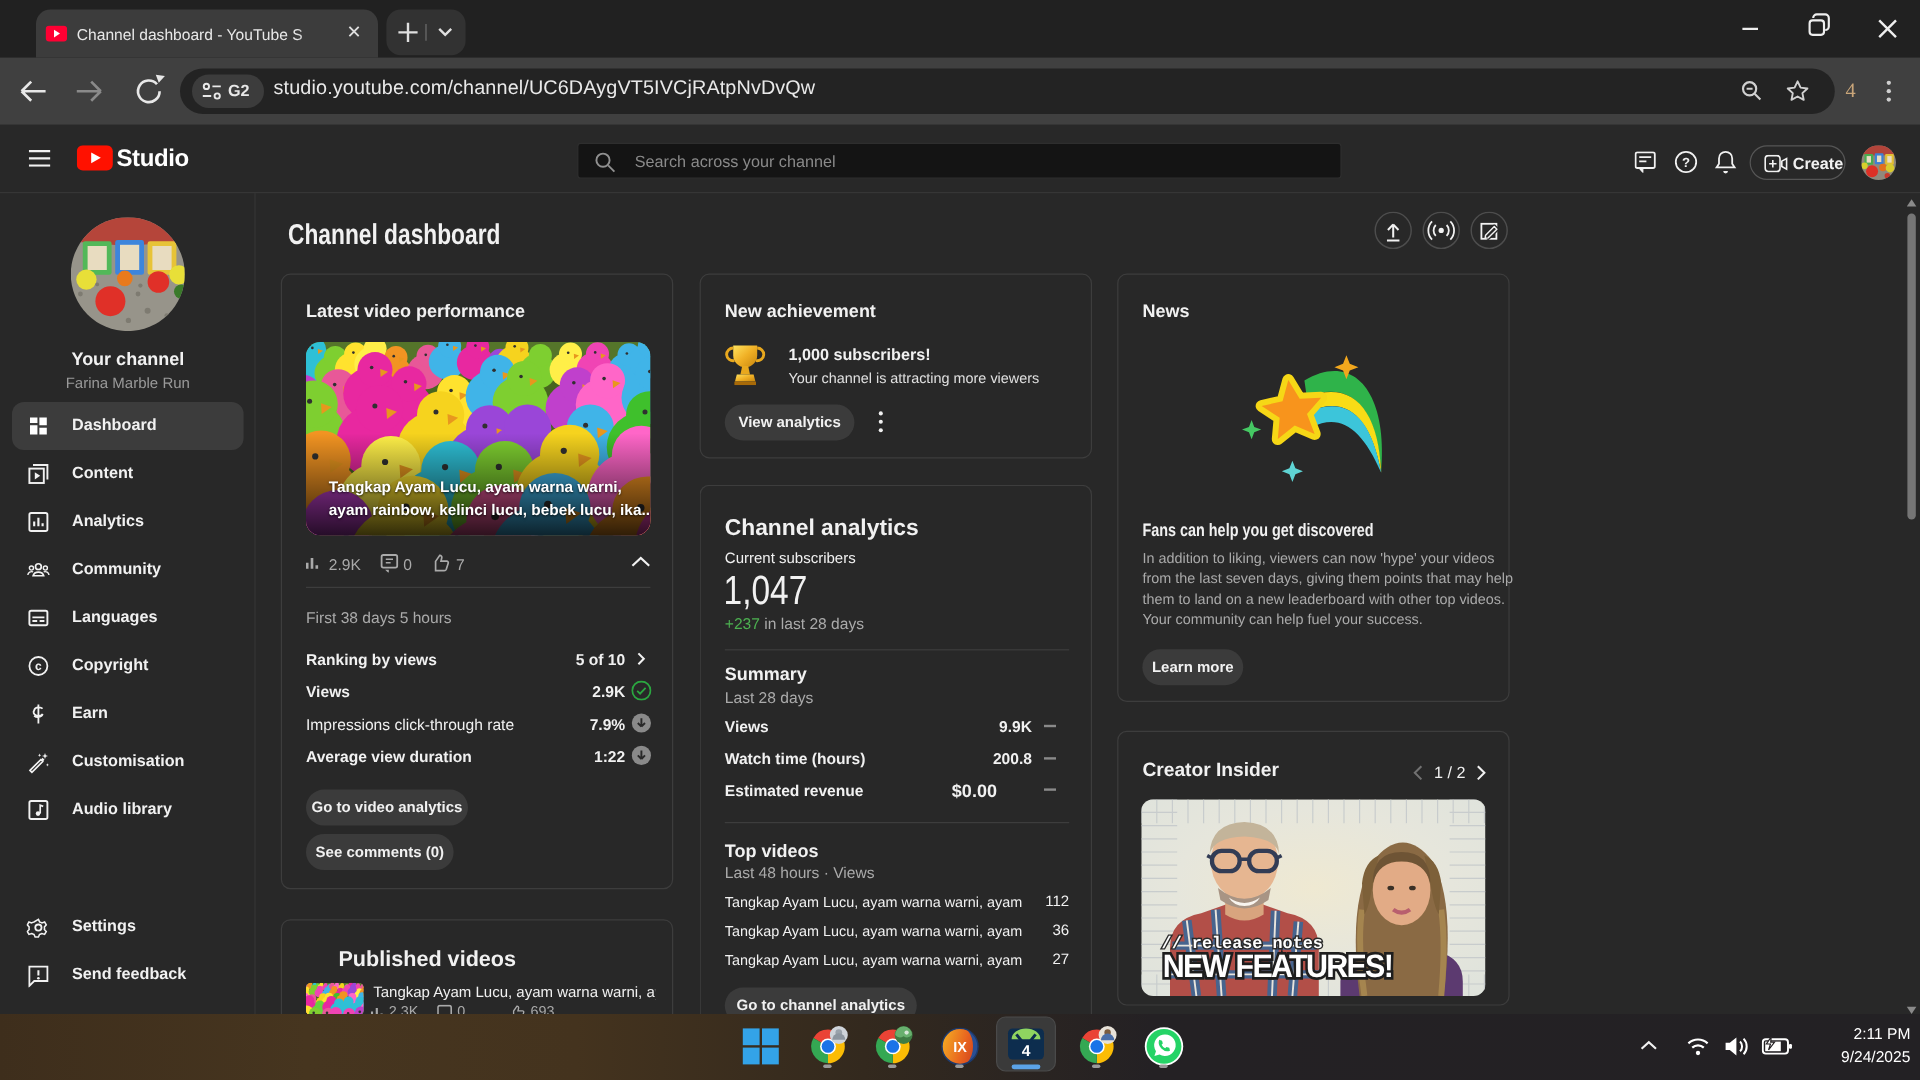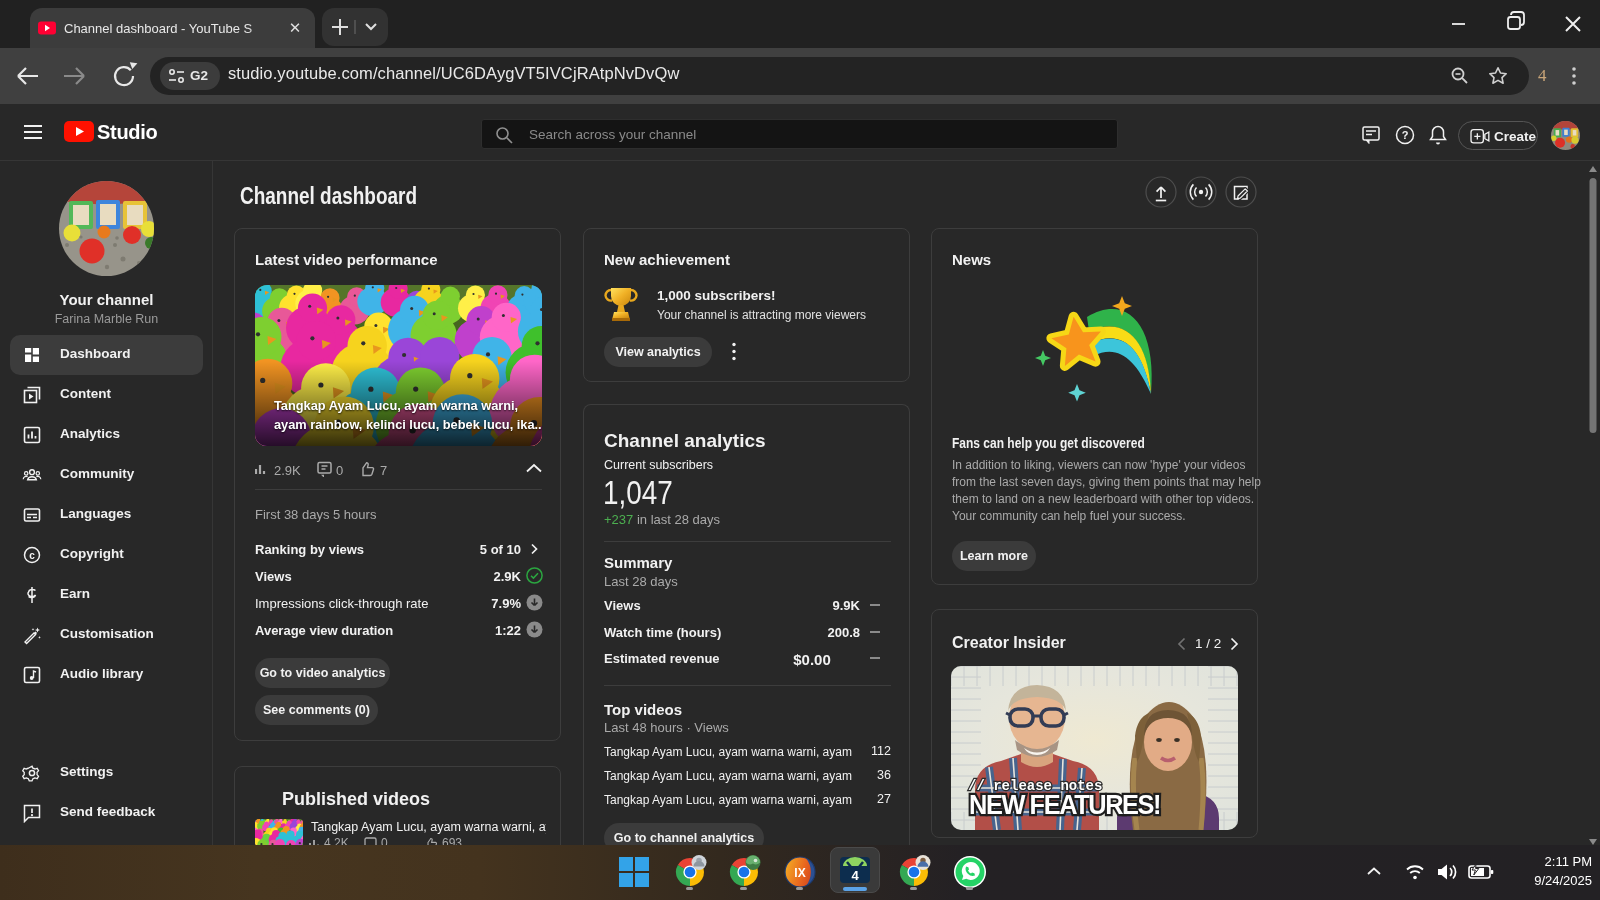--- a/index.html
+++ b/index.html
@@ -633,21 +633,21 @@
               <ellipse cx="54.5" cy="27.8" rx="7.9" ry="7.6" fill="#3fc02c"></ellipse>
               <circle cx="55.7" cy="21.0" r="5.0" fill="#3fc02c"></circle>
             </svg>
         </div>
         <div class="abs" style="left:76px;top:53px;font-size:12.5px;color:#f1f1f1;width:235px;white-space:nowrap;overflow:hidden;">Tangkap Ayam Lucu, ayam warna warni, ayam ...</div>
         <svg class="abs" style="left:74px;top:70px" width="180" height="12" viewBox="0 0 180 12">
           <path d="M1 10 v-4 M5 10 v-7 M9 10 v-2.5" stroke="#aaa" stroke-width="1.8"></path>
           <rect x="56" y="1" width="11" height="9" rx="1.5" fill="none" stroke="#aaa" stroke-width="1.3"></rect>
           <path d="M119 5.5 l2.8 -4 a1.3 1.3 0 0 1 1.4 1.5 l-0.6 2.4 h3.8 a1 1 0 0 1 1 1.4 l-1.3 4 a1.4 1.4 0 0 1 -1.4 1 h-5.7 z" fill="none" stroke="#aaa" stroke-width="1.1"></path>
         </svg>
-        <div class="abs gray" style="left:89px;top:69px;font-size:12px;">4.2K</div>
+        <div class="abs gray" style="left:89px;top:69px;font-size:12px;">2.3K</div>
         <div class="abs gray" style="left:146px;top:69px;font-size:12px;">0</div>
         <div class="abs gray" style="left:207px;top:69px;font-size:12px;">693</div>
       </div>
 
       <div class="card" style="left:583px;top:124px;width:327px;height:154px;">
         <div class="abs ctitle" style="left:20px;top:22px;">New achievement</div>
         <svg class="abs" style="left:20px;top:56px" width="34" height="36" viewBox="0 0 34 36">
           <defs>
               <linearGradient id="gold" x1="0" y1="0" x2="1" y2="1">
                 <stop offset="0" stop-color="#ffe25e"></stop>

